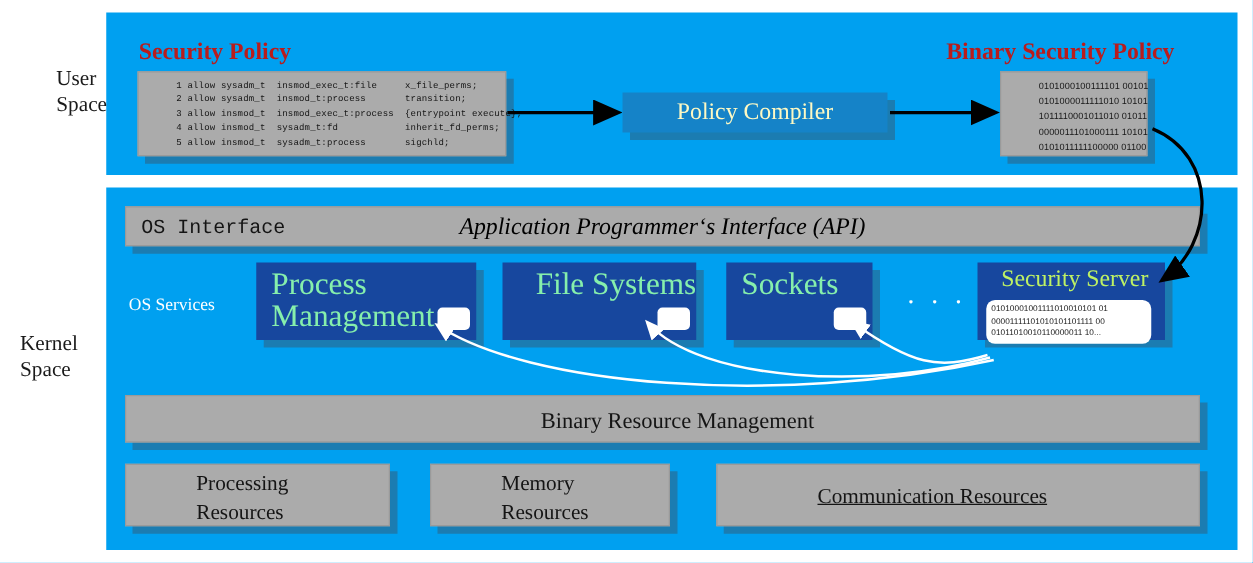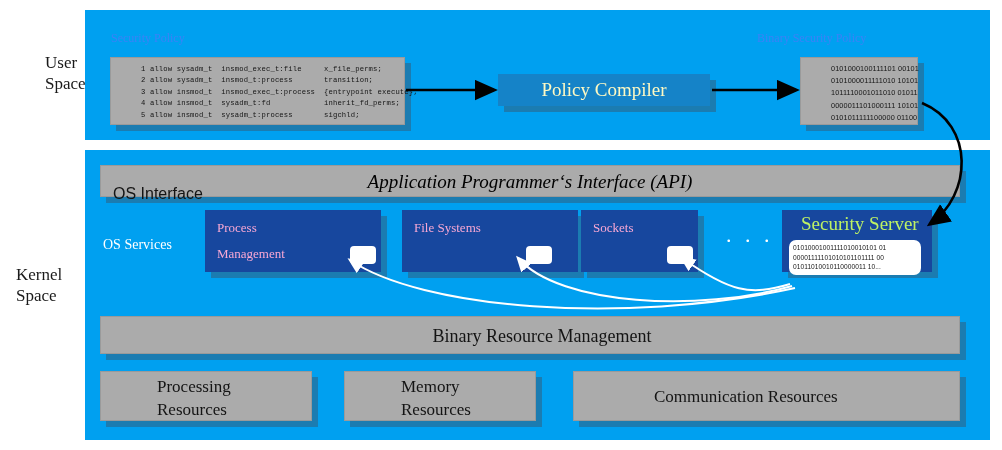--- a/index.html
+++ b/index.html
@@ -51,24 +51,25 @@
   .darkblue-box {
     background: #17479E;
   }
   .midblue-box {
     background: #1583C8;
   }
 
   
   .panel-title {
     position: absolute;
-    color: #3b82f6;
-    font-size: 12px;
-    font-family: "Liberation Serif", serif;
-    white-space: nowrap;
+    color: #b91c1c;
+    font-size: 19px;
+    font-family: "Liberation Serif", serif;
+    white-space: nowrap;
+    font-weight: bold;
   }
   #security-policy-title { left: 111px; top: 31px; }
   #binary-policy-title   { left: 757px; top: 31px; }
 
   
   #policy-code-box {
     left: 110px; top: 57px; width: 295px; height: 68px;
   }
   #policy-code-text {
     font-family: "Liberation Mono", monospace;
@@ -106,25 +107,25 @@
     white-space: pre;
     letter-spacing: 0.1px;
   }
 
   
   #os-interface-box {
     left: 100px; top: 165px; width: 860px; height: 32px;
   }
   #os-interface-label {
     position: absolute;
-    left: 12px; top: 12px;
+    left: 12px; top: 0;
     line-height: 32px;
     font-size: 16px;
     color: #141414;
-    font-family: Liberation Sans, sans-serif;
+    font-family: Liberation Mono, monospace;
     white-space: nowrap;
   }
   #api-label {
     position: absolute;
     left: 0; right: 0; top: 0;
     text-align: center;
     line-height: 32px;
     font-size: 19px;
     font-style: italic;
     color: #000000;
@@ -138,29 +139,29 @@
     left: 103px; top: 237px;
     color: #ffffff;
     font-size: 14px;
     font-family: "Liberation Serif", serif;
     white-space: nowrap;
   }
   .service-box {
     height: 62px;
   }
   .service-label {
-    color: #f9a8d4;
-    font-size: 13px;
+    color: #86efac;
+    font-size: 25px;
     font-family: "Liberation Serif", serif;
     padding: 5px 0 0 12px;
     line-height: 26px;
     white-space: pre-line;
   }
   #svc-process  { left: 205px; top: 210px; width: 176px; }
-  #svc-files    { left: 402px; top: 210px; width: 176px; }
+  #svc-files    { left: 402px; top: 210px; width: 155px; text-align: right; }
   #svc-sockets  { left: 581px; top: 210px; width: 117px; }
   #svc-security { left: 782px; top: 210px; width: 150px; }
 
   
   .hook {
     position: absolute;
     width: 26px;
     height: 18px;
     background: #ffffff;
     border-radius: 4px;
@@ -219,21 +220,21 @@
     height: 50px;
   }
   .resource-label {
     font-size: 17px;
     color: #141414;
     font-family: "Liberation Serif", serif;
     line-height: 23px;
     white-space: pre-line;
   }
   .resource-label.two-line { padding: 3px 0 0 32px; }
-  .resource-label.one-line { line-height: 50px; padding-left: 56px; }
+  .resource-label.one-line { line-height: 50px; padding-left: 56px; text-decoration: underline; }
   #res-processing    { left: 100px; top: 371px; width: 212px; }
   #res-memory        { left: 344px; top: 371px; width: 192px; }
   #res-communication { left: 573px; top: 371px; width: 387px; }
 
   
   #arrow-layer {
     position: absolute;
     left: 0; top: 0;
     width: 1002px;
     height: 450px;

